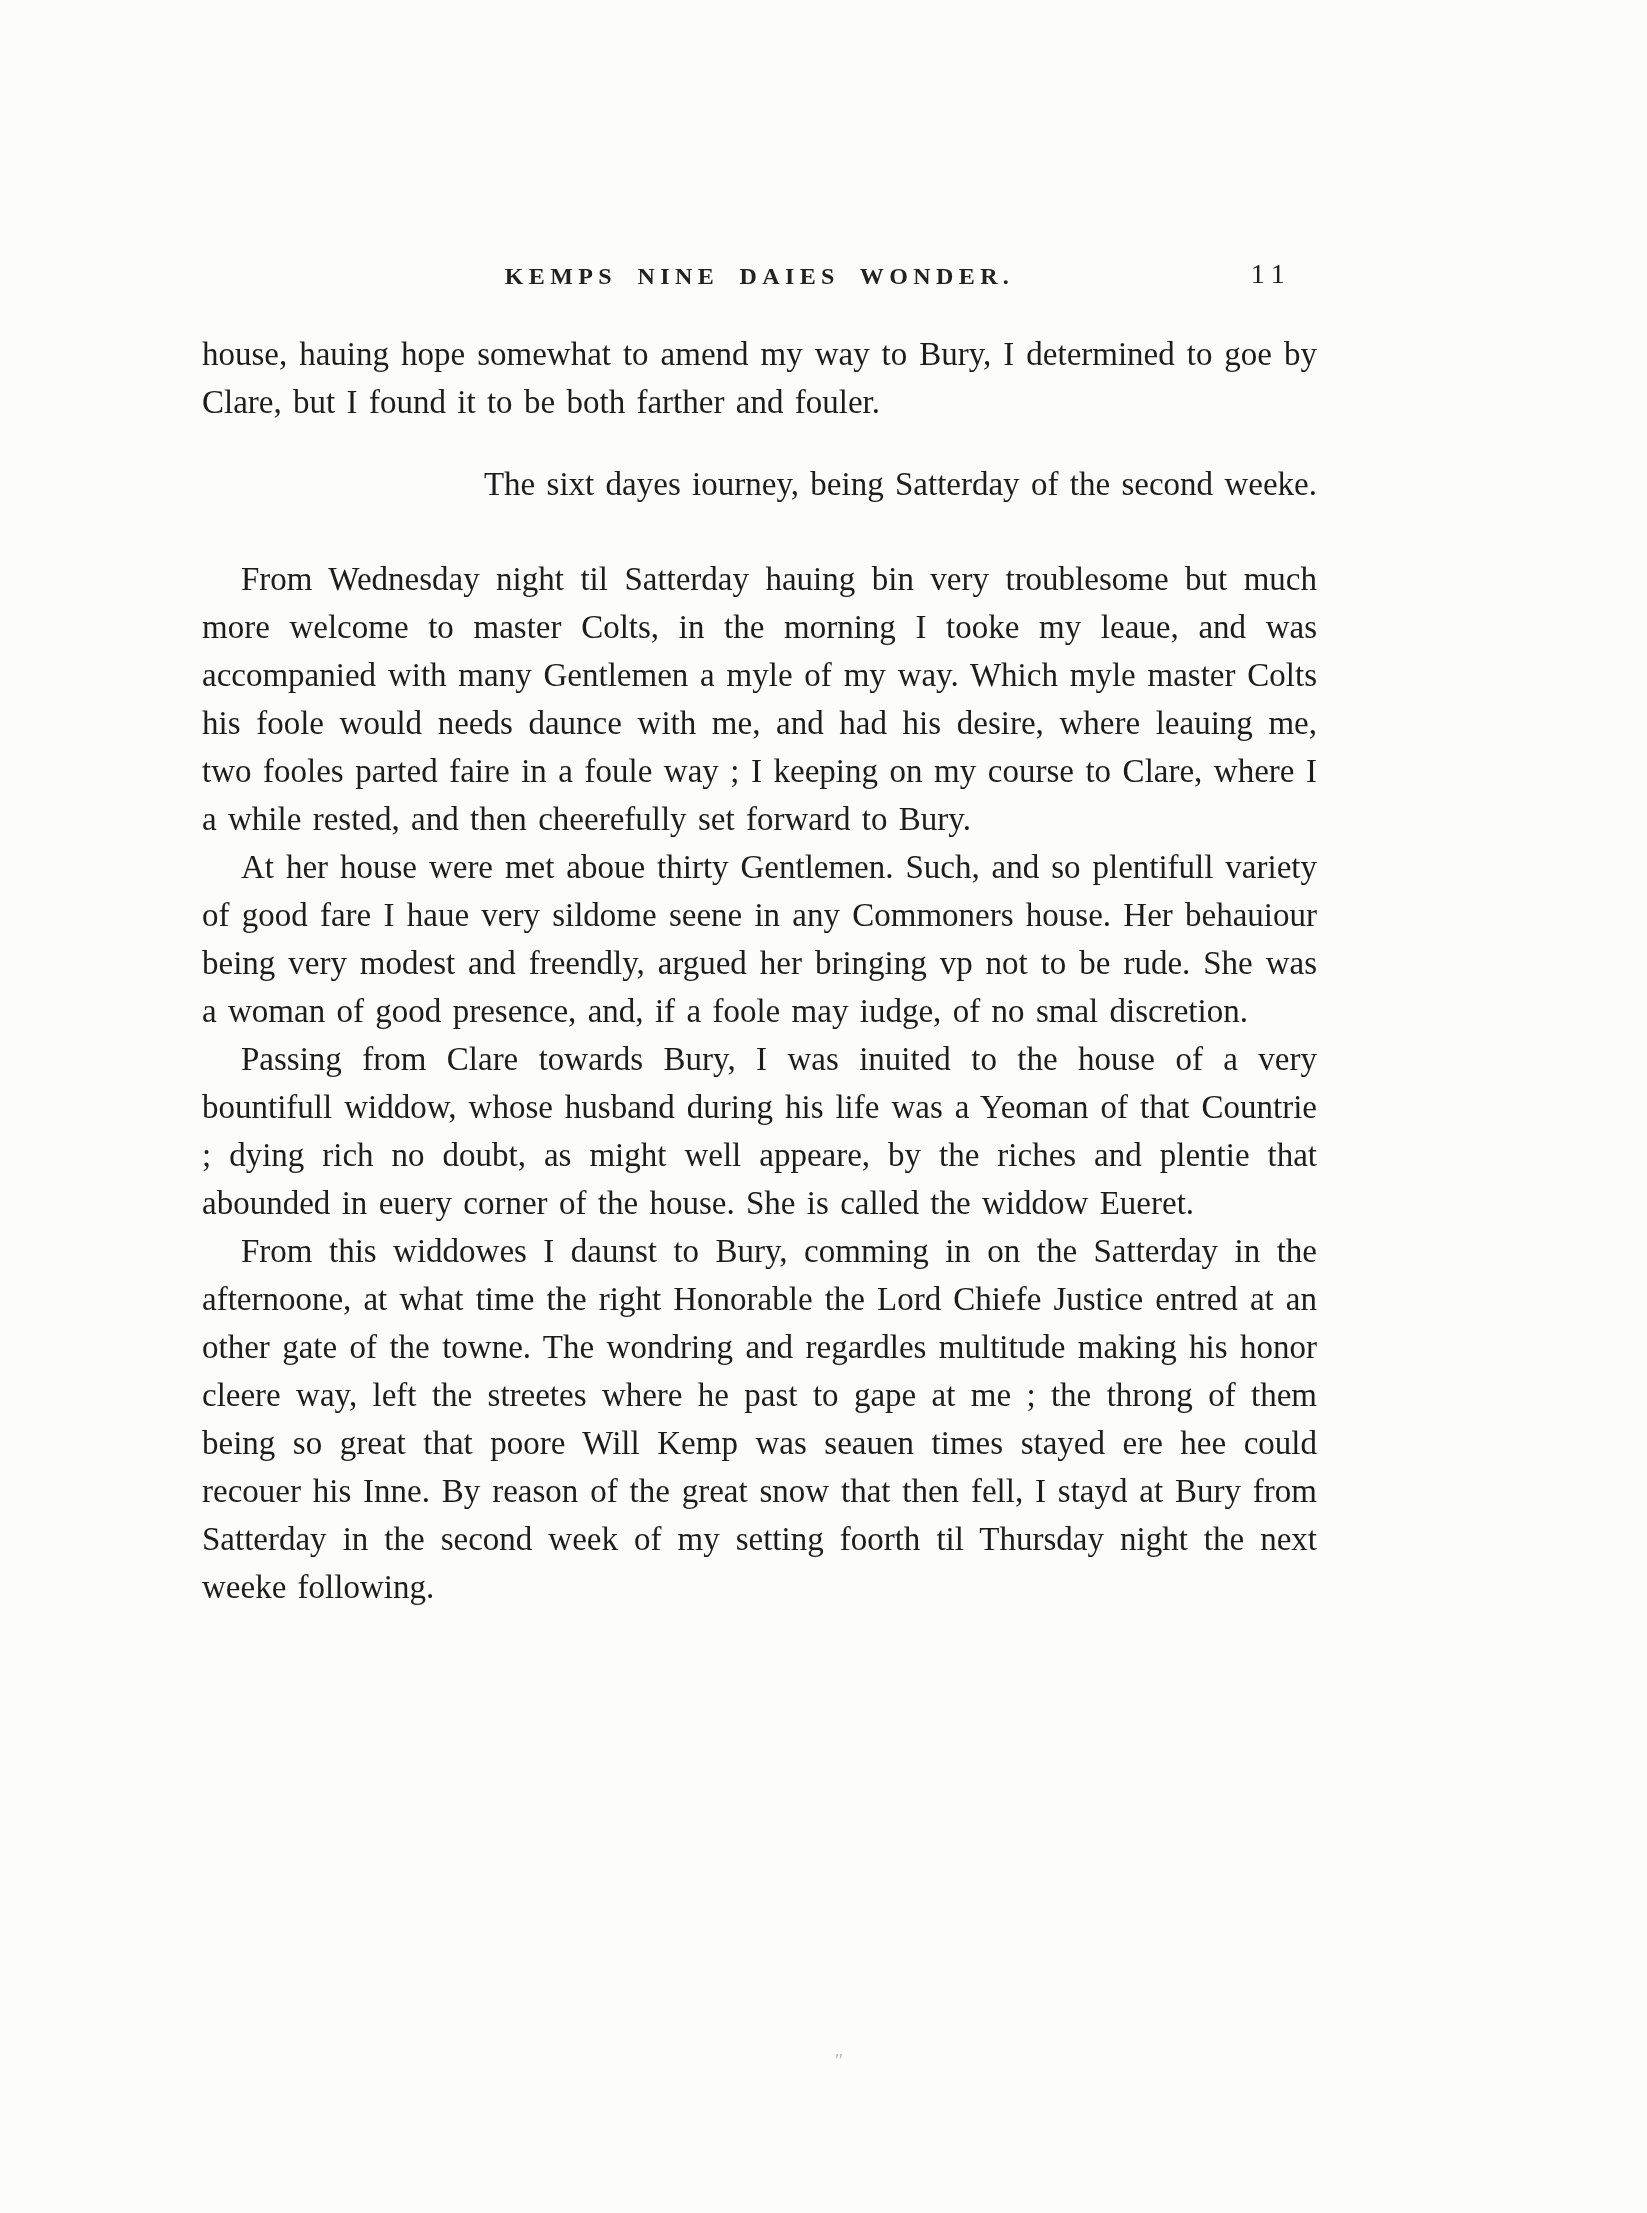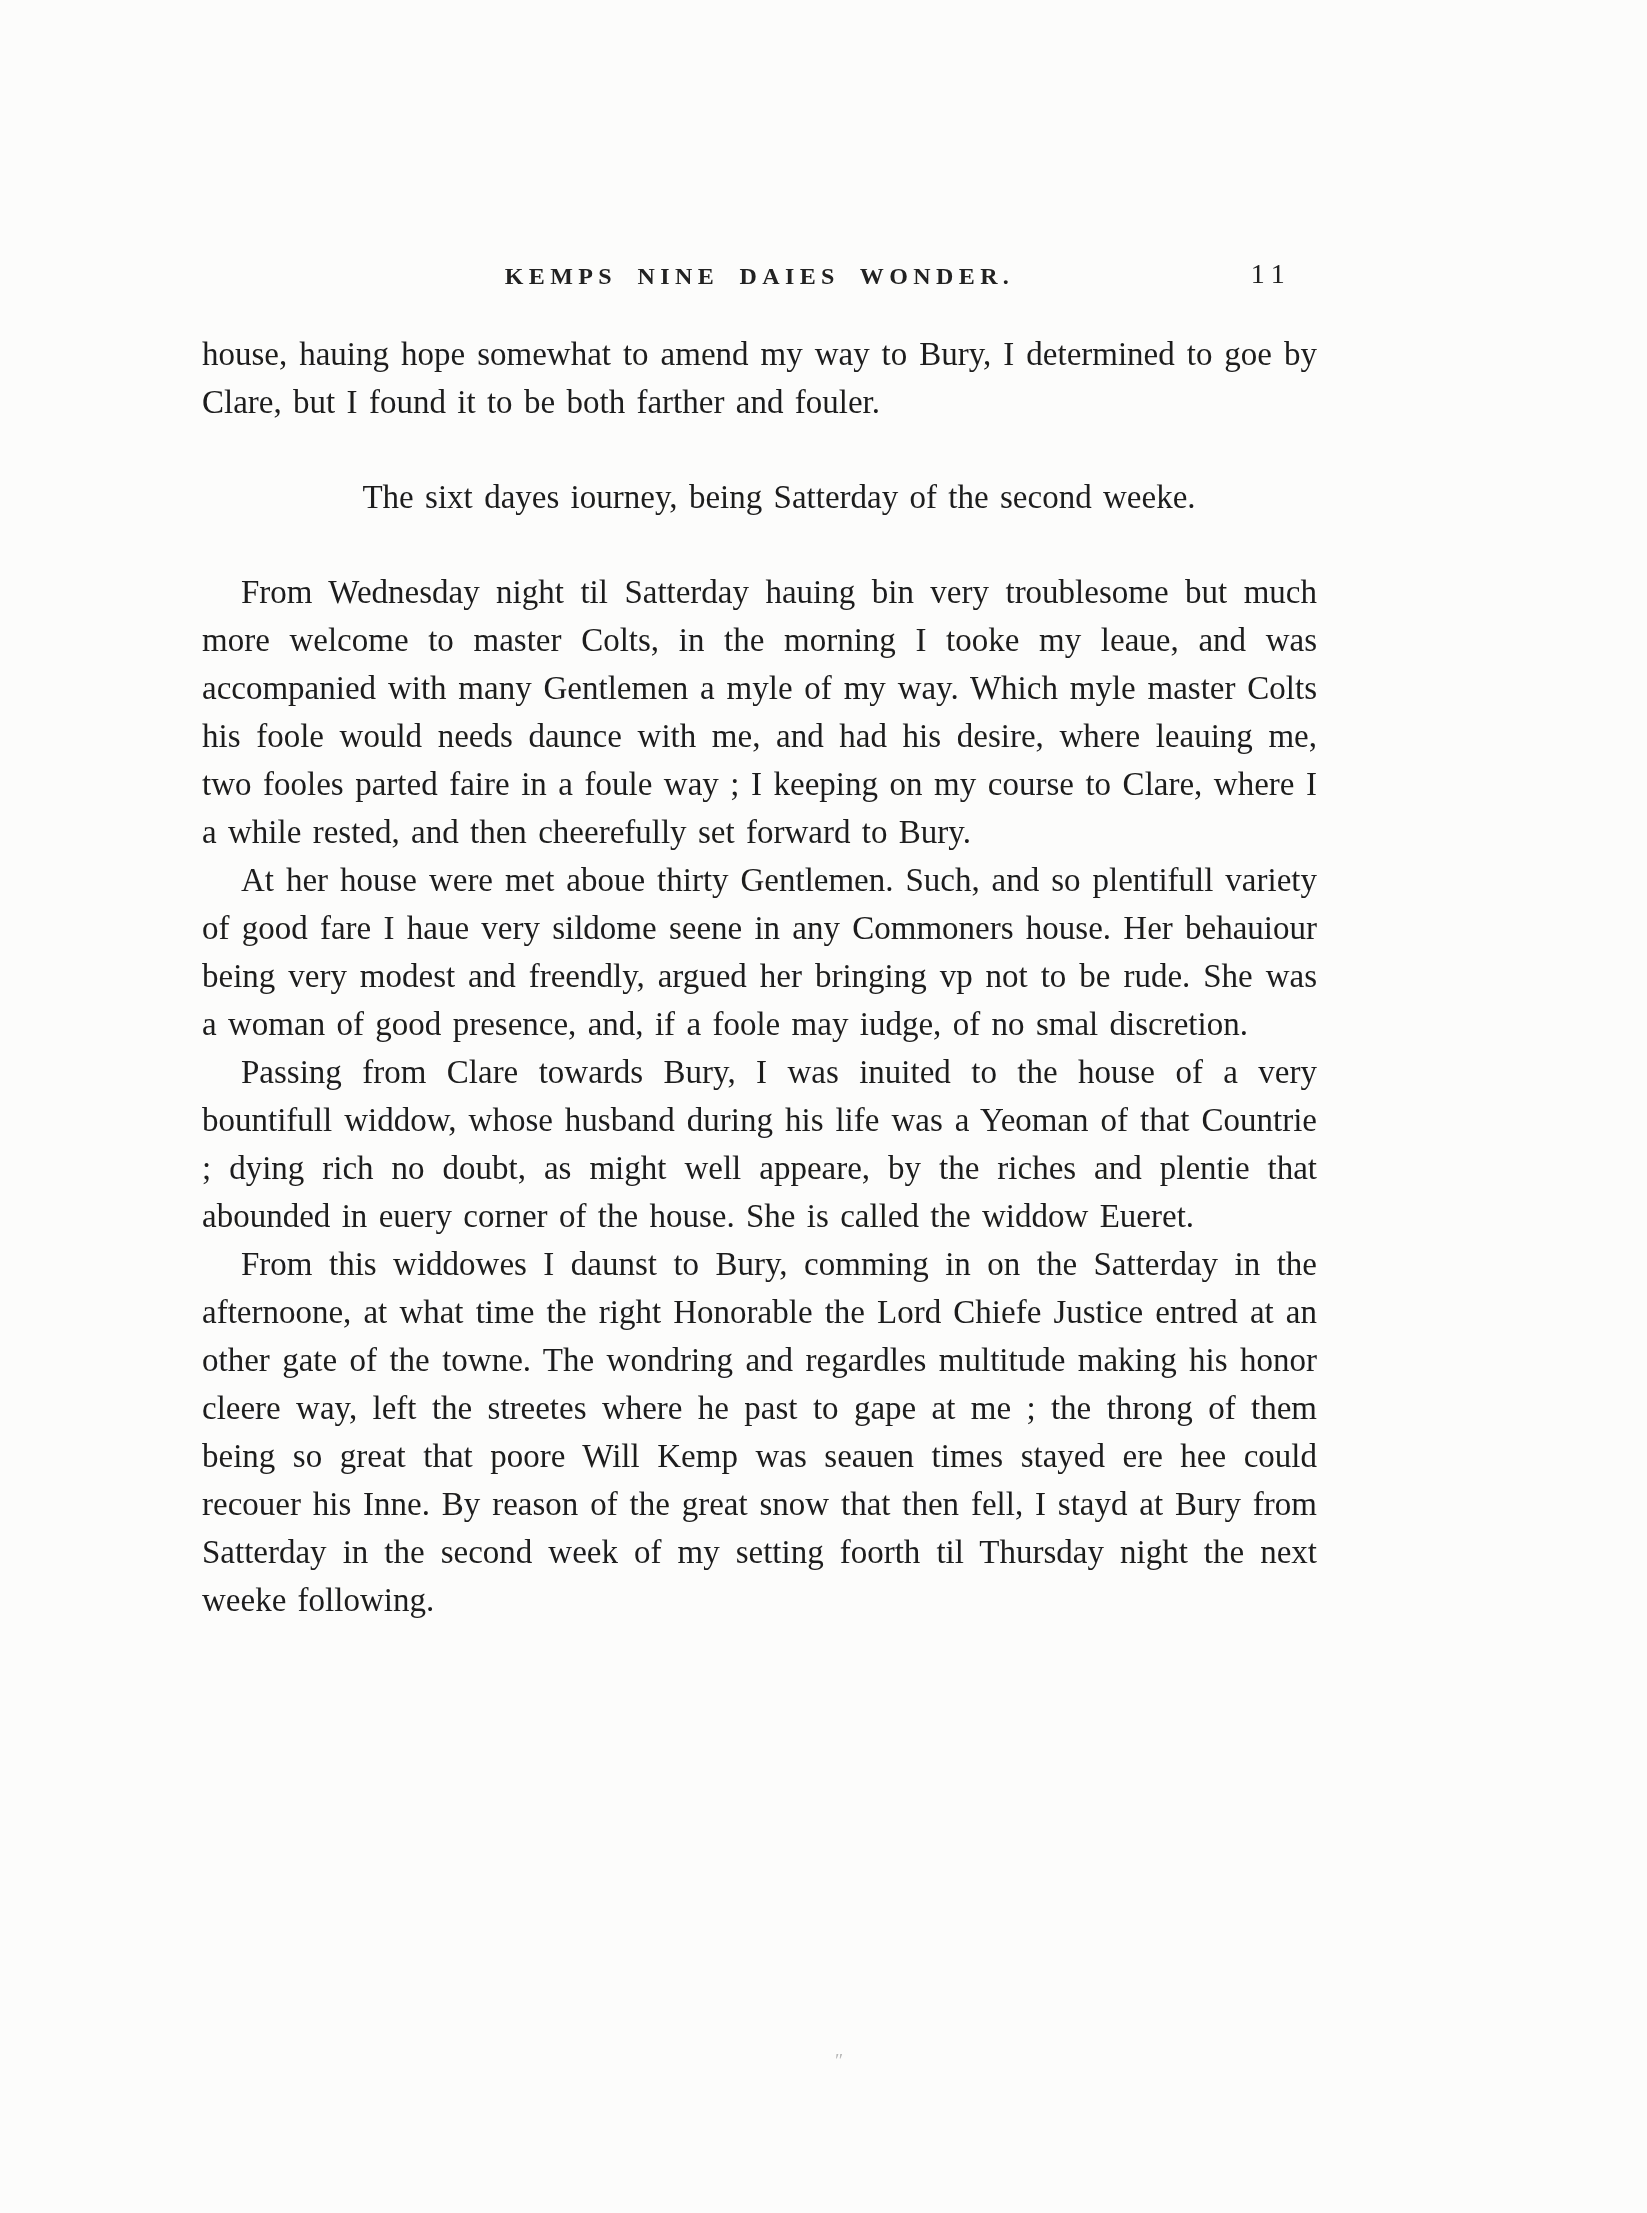--- a/index.html
+++ b/index.html
@@ -51,23 +51,23 @@
     word-spacing: 3.1px;
   }
   .para {
     margin: 0;
     text-indent: 39px;
   }
   .para.no-indent {
     text-indent: 0;
   }
   .section-heading {
-    margin: 47px 0 47px 0;
+    margin: 34px 0 47px 0;
     text-indent: 39px;
-    text-align: center;
+    text-align: right;
   }
   .speck {
     position: absolute;
     left: 835px;
     top: 2049px;
     font-size: 19.7px;
     color: #9a9a9a;
     opacity: 0.7;
   }
 </style>

